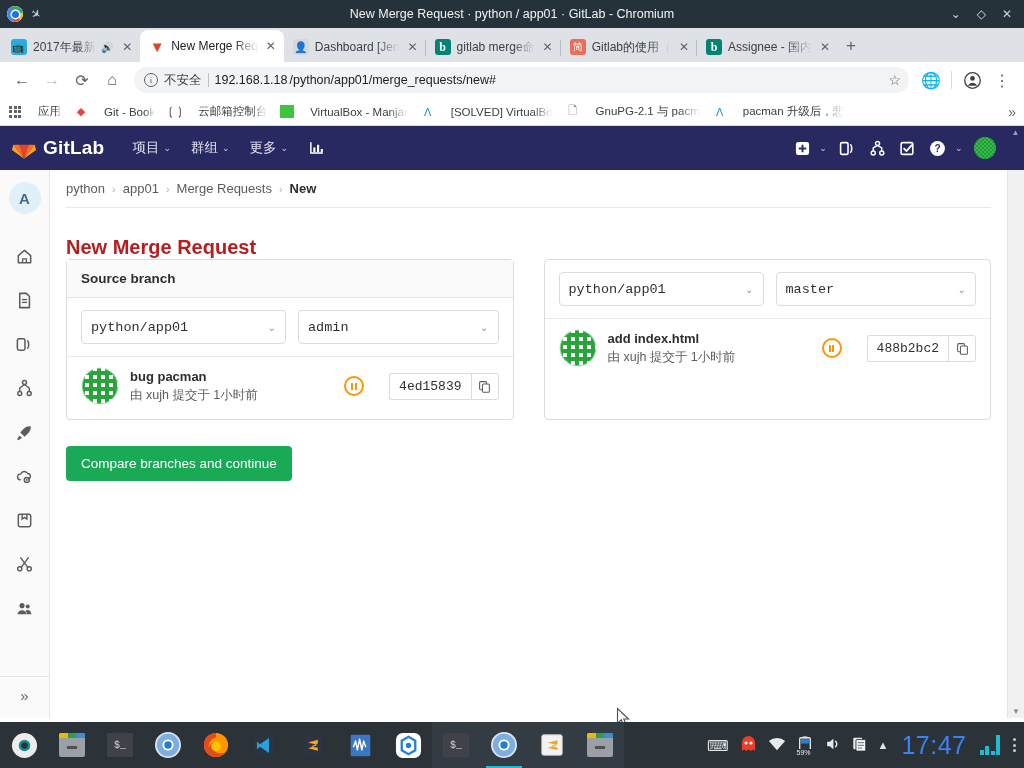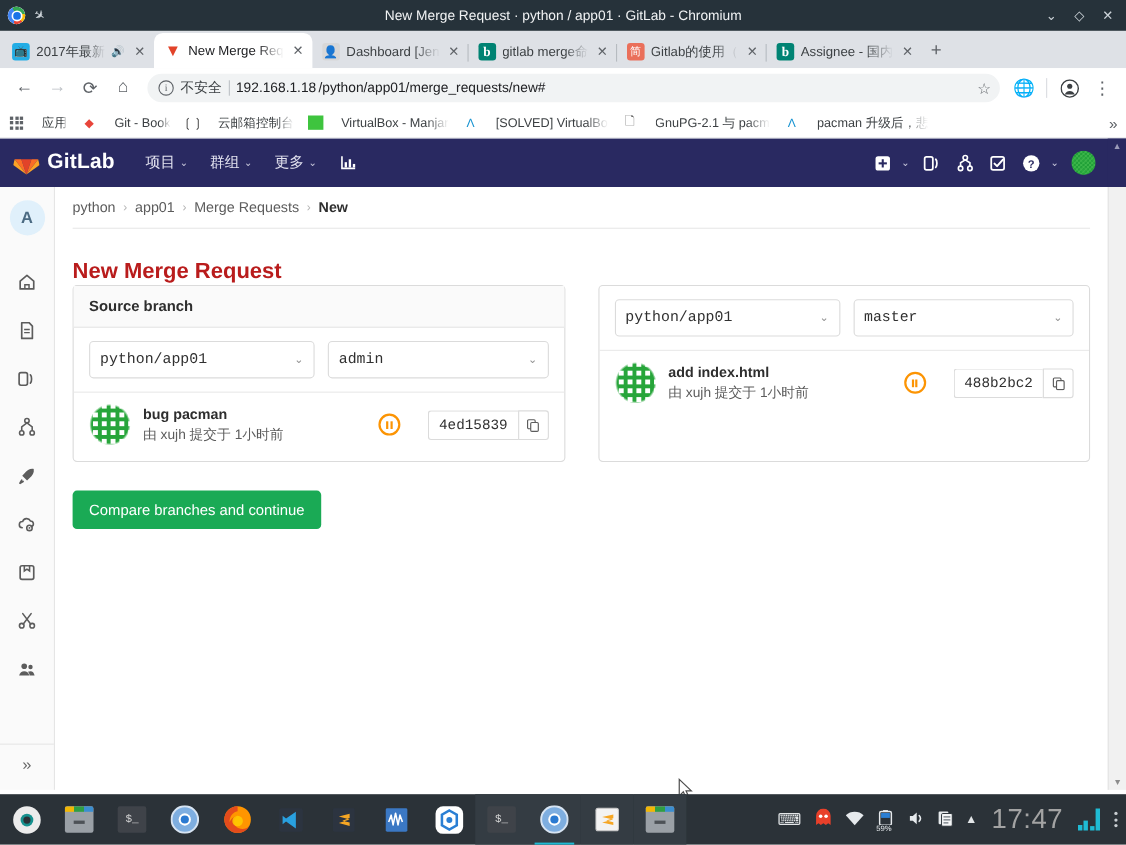--- a/index.html
+++ b/index.html
@@ -285,21 +285,21 @@
               display: flex; align-items: center; justify-content: center;
               font-family: "Liberation Mono", monospace; }
   .ico-filemgr { background: #9aa0a6; border-radius: 2px; position: relative;
                  overflow: hidden; }
   .ico-filemgr::before { content:""; position:absolute; top:0; left:0; right:0;
                          height:5px; background: linear-gradient(to right,#f2b705 0 33%,#2f9e44 33% 66%,#3b8ed0 66% 100%); }
   .ico-filemgr::after { content:""; position:absolute; left:8px; top:13px; width:10px; height:3px; background:#4d5257; }
   .tray { margin-left: auto; display: flex; align-items: center;
           gap: 11px; padding-right: 8px; color: #e3e6e8; }
   .tray-ico { font-size: 15px; line-height: 1; }
-  .clock { font-size: 25px; color: #a3a3a3; font-weight: 300; margin: 0 2px; letter-spacing: .5px; }
+  .clock { font-size: 25px; color: #3b82f6; font-weight: 300; margin: 0 2px; letter-spacing: .5px; }
   .netgraph { display: flex; align-items: flex-end; gap: 1.5px; height: 20px; }
   .netgraph i { width: 4px; background: #1fbbd4; display: block; }
   .tray-dots { display: flex; flex-direction: column; gap: 2.5px; padding-left: 2px;}
   .tray-dots i { width: 3px; height: 3px; border-radius: 50%; background: #c9ced2; display: block; }
 </style>
 </head>
 <body>
 
 <div class="screen">
 

